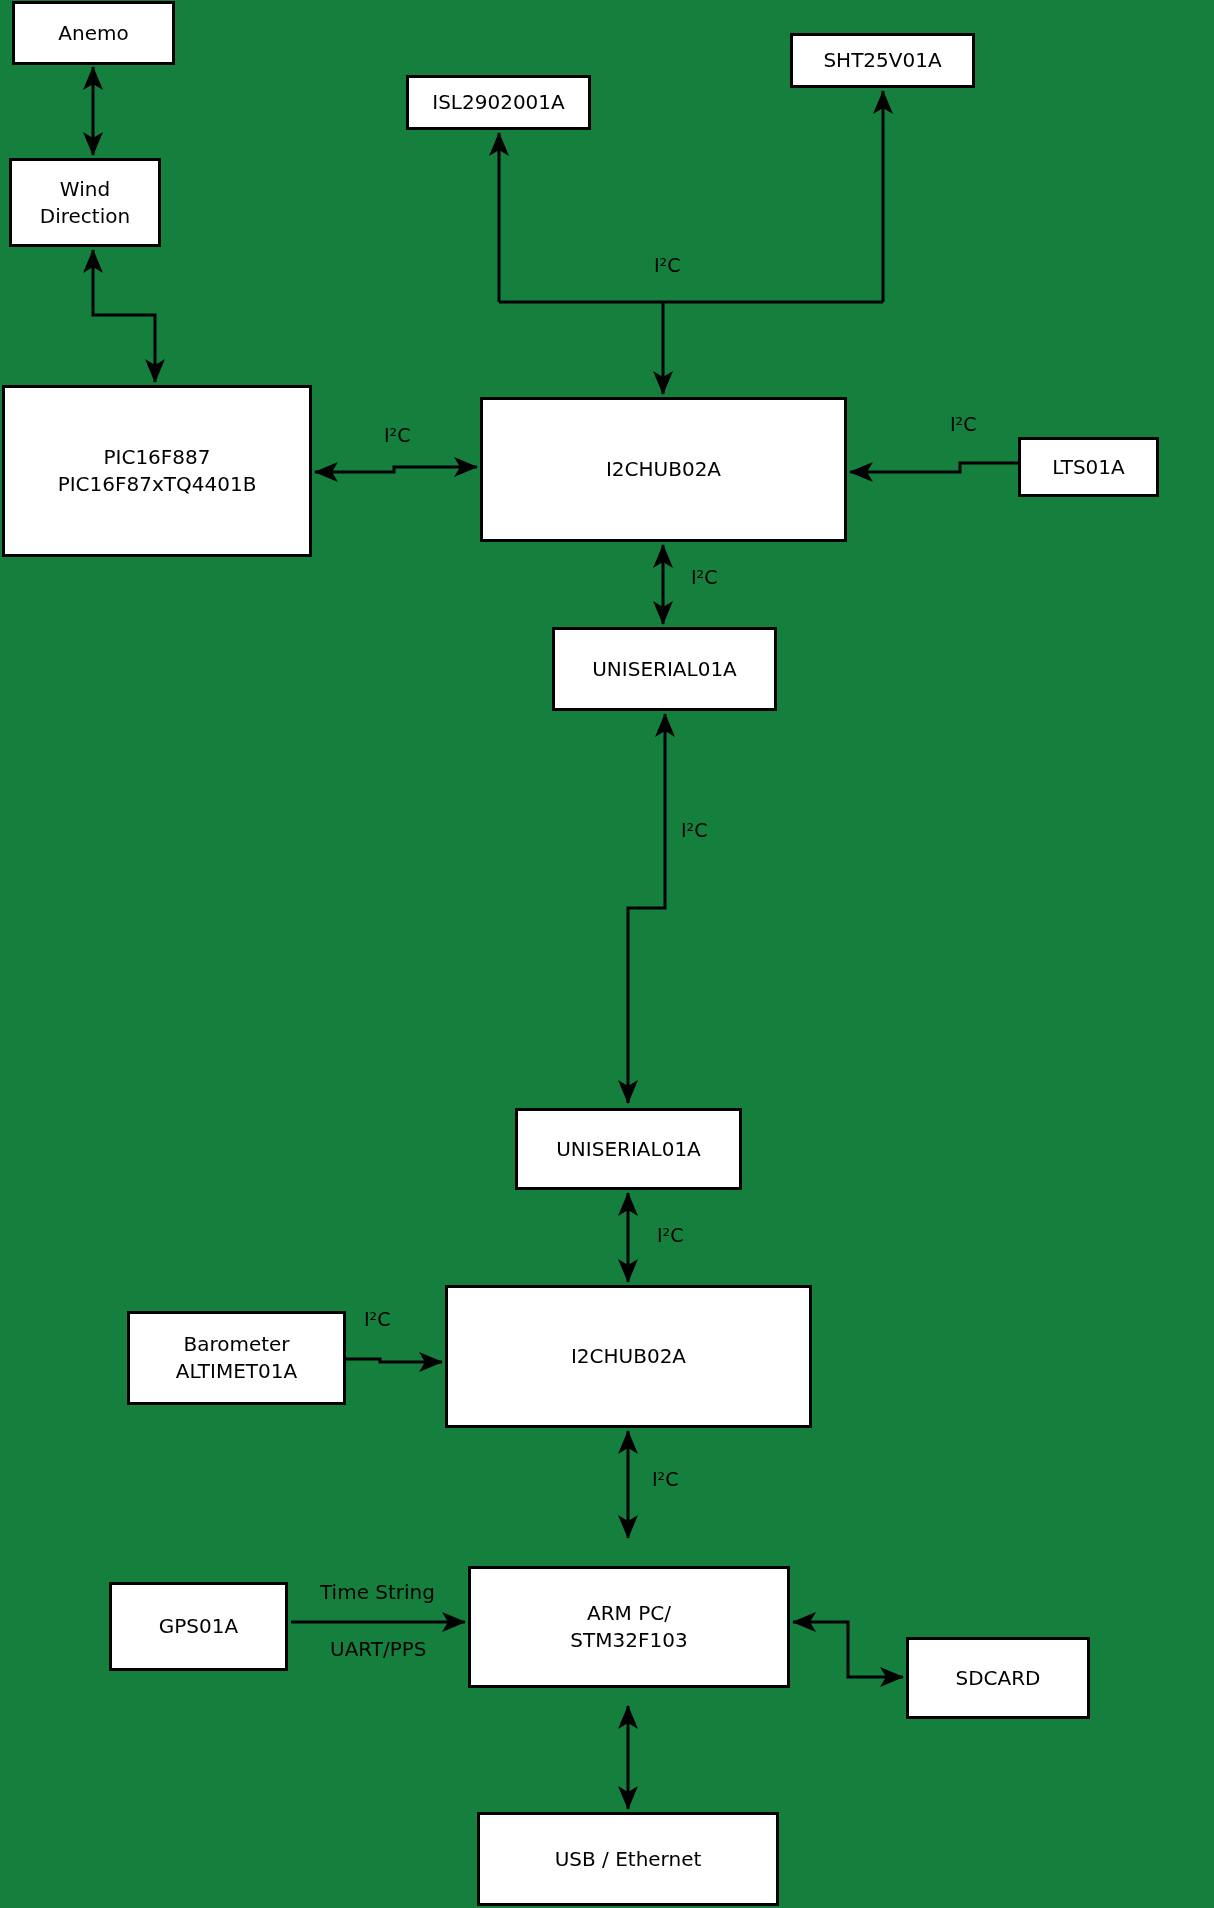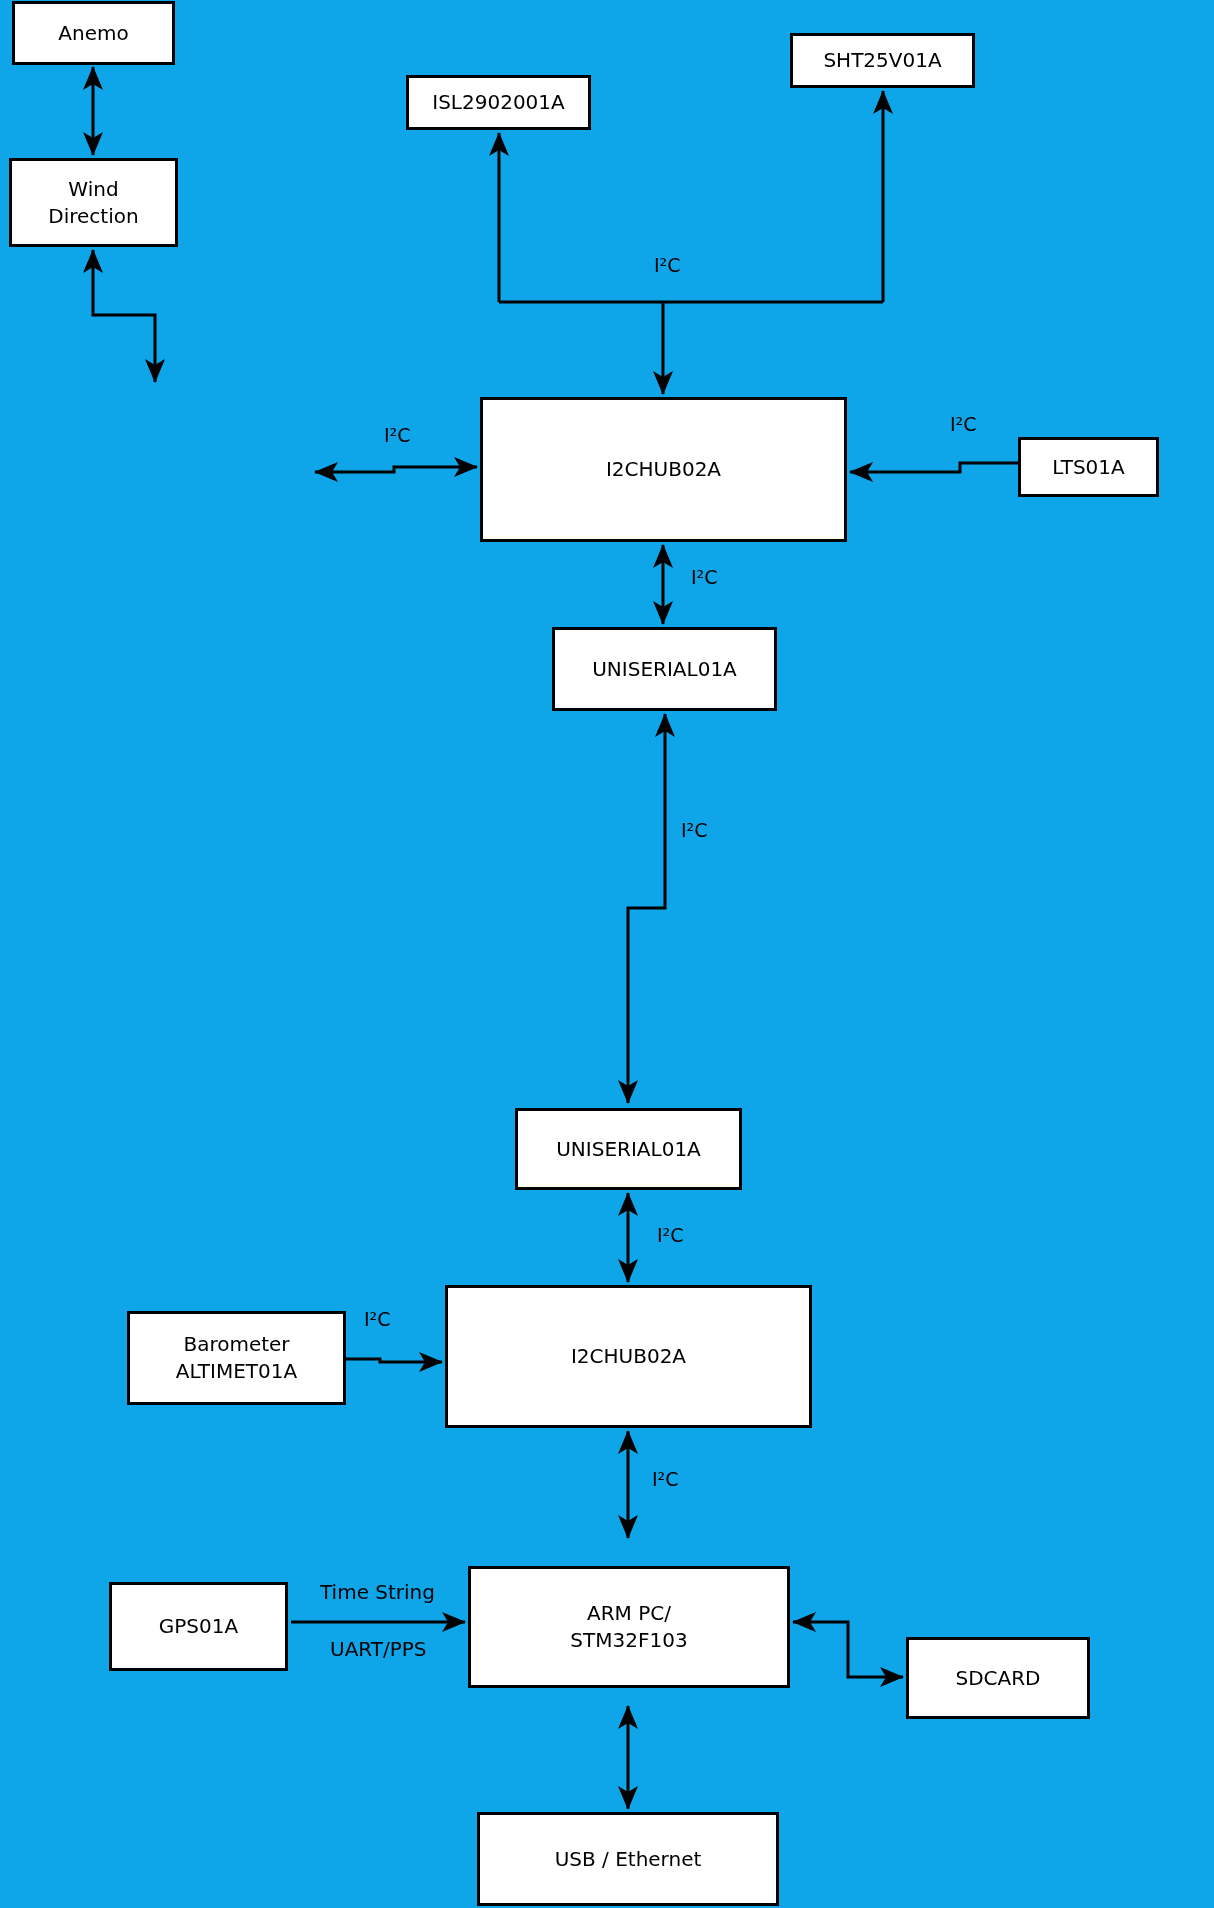--- a/index.html
+++ b/index.html
@@ -1,20 +1,20 @@
 <!DOCTYPE html>
 <html><head>
 <meta charset="utf-8">
 <style>
   html, body { margin: 0; padding: 0; background: #ffffff; }
   .canvas {
     position: relative;
     width: 1214px;
     height: 1908px;
-    background: #0ea5e9;
+    background: #15803d;
     font-family: "DejaVu Sans", sans-serif;
     color: #000000;
     overflow: hidden;
   }
   svg.edges {
     position: absolute;
     left: 0; top: 0;
     width: 1214px; height: 1908px;
   }
   .box {
@@ -67,25 +67,29 @@
       <path d="M 291 1622 L 465 1622" marker-end="url(#arr)"></path>
       <path d="M 793 1622 L 848 1622 L 848 1677 L 903 1677" marker-start="url(#arr)" marker-end="url(#arr)"></path>
       <path d="M 628 1706 L 628 1809" marker-start="url(#arr)" marker-end="url(#arr)"></path>
     </g>
   </svg>
 
   <div class="box" style="left:12px; top:1px; width:163px; height:64px">
     <span>Anemo</span>
   </div>
 
-  <div class="box" style="left:9px; top:158px; width:169px; height:89px">
+  <div class="box" style="left:9px; top:158px; width:152px; height:89px">
     <span>Wind</span>
     <span>Direction</span>
   </div>
 
+  <div class="box" style="left:2px; top:385px; width:310px; height:172px">
+    <span>PIC16F887</span>
+    <span>PIC16F87xTQ4401B</span>
+  </div>
 
   <div class="box" style="left:406px; top:75px; width:185px; height:55px">
     <span>ISL2902001A</span>
   </div>
 
   <div class="box" style="left:790px; top:33px; width:185px; height:55px">
     <span>SHT25V01A</span>
   </div>
 
   <div class="box" style="left:480px; top:397px; width:367px; height:145px">

